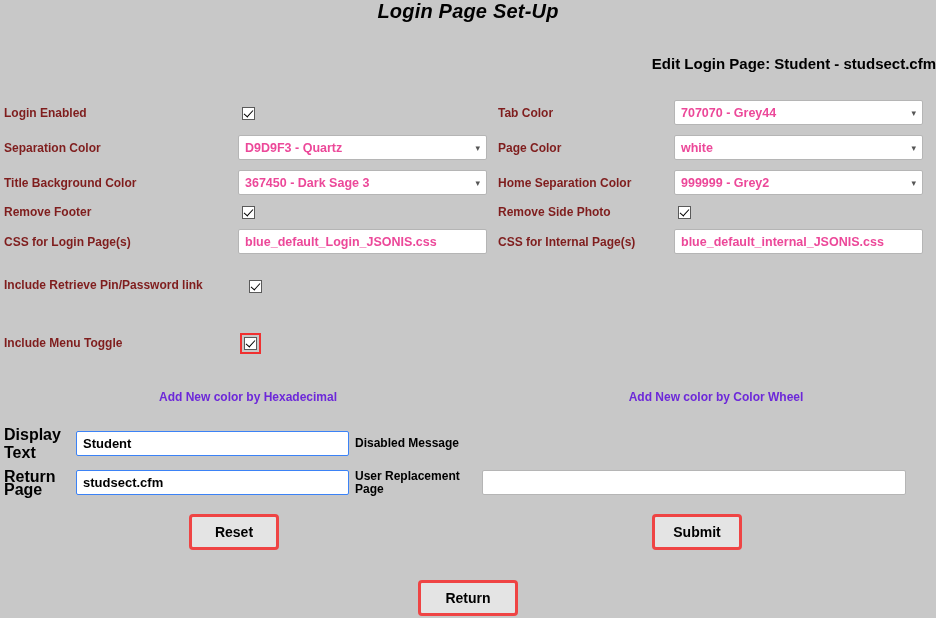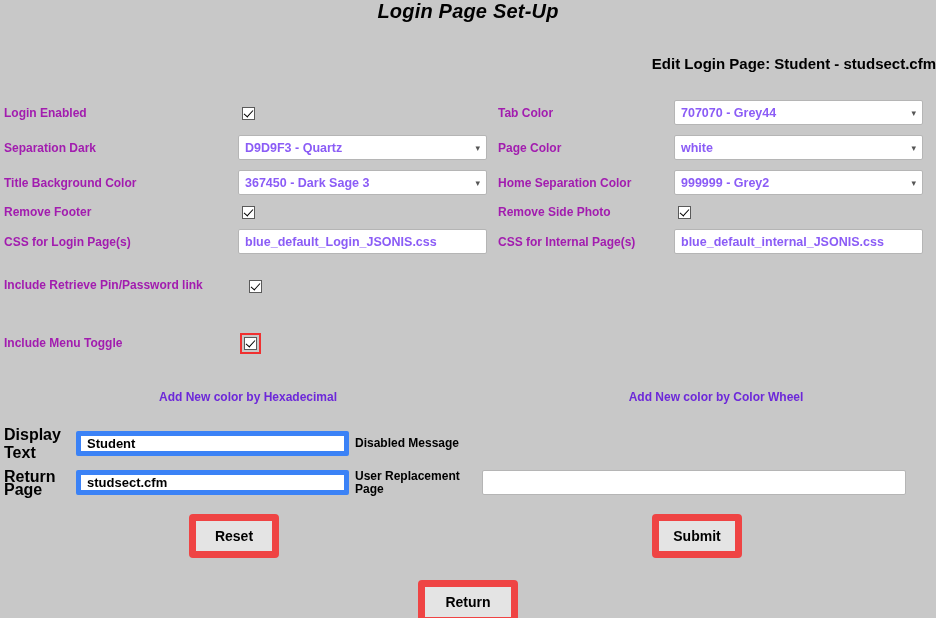--- a/index.html
+++ b/index.html
@@ -36,21 +36,21 @@
     width: 936px;
   }
   .row {
     display: flex;
     align-items: center;
     margin-bottom: 10px;
   }
   .lbl {
     font-size: 12px;
     font-weight: bold;
-    color: #a21caf;
+    color: #7f1d1d;
   }
   .col-l-label {
     width: 238px;
     padding-left: 4px;
     box-sizing: border-box;
   }
   .col-l-field {
     width: 258px;
     box-sizing: border-box;
   }
@@ -63,21 +63,21 @@
     width: 258px;
     box-sizing: border-box;
   }
   select.ctl, input.ctl {
     width: 249px;
     height: 25px;
     box-sizing: border-box;
     font-family: "Liberation Sans", sans-serif;
     font-size: 12.5px;
     font-weight: bold;
-    color: #8b5cf6;
+    color: #ec4899;
     background: #fff;
     border: 1px solid #b5b5b5;
     padding: 0 6px;
     border-radius: 2px;
   }
   select.ctl {
     -webkit-appearance: none;
     appearance: none;
     background-image: none;
     padding-right: 20px;
@@ -152,21 +152,21 @@
     font-weight: bold;
   }
   .bf-in1 {
     width: 273px;
     height: 25px;
     box-sizing: border-box;
     font-family: "Liberation Sans", sans-serif;
     font-size: 13px;
     font-weight: bold;
     padding: 0 6px;
-    border: 5px solid #3b82f6;
+    border: 1px solid #3b82f6;
     background: #fff;
     border-radius: 2px;
   }
   .bf-lab2 {
     width: 133px;
     padding-left: 6px;
     box-sizing: border-box;
     font-size: 12px;
     font-weight: bold;
     line-height: 13px;
@@ -181,21 +181,21 @@
     padding: 0 6px;
     border: 1px solid #b5b5b5;
     background: #fff;
     border-radius: 2px;
   }
   .btn {
     font-family: "Liberation Sans", sans-serif;
     font-size: 14px;
     font-weight: bold;
     background: #e4e4e4;
-    border: 7px solid #ef4444;
+    border: 3px solid #ef4444;
     border-radius: 4px;
     padding: 7px 0;
     width: 90px;
     cursor: pointer;
     color: #000;
   }
   .btn-row {
     position: relative;
     height: 46px;
     margin-top: 18px;
@@ -223,21 +223,21 @@
       <span class="sel-wrap">
         <select class="ctl">
           <option>707070 - Grey44</option>
         </select>
         <span class="caret">▾</span>
       </span>
     </div>
   </div>
 
   <div class="row">
-    <div class="col-l-label lbl">Separation Dark</div>
+    <div class="col-l-label lbl">Separation Color</div>
     <div class="col-l-field">
       <span class="sel-wrap">
         <select class="ctl">
           <option>D9D9F3 - Quartz</option>
         </select>
         <span class="caret">▾</span>
       </span>
     </div>
     <div class="col-r-label lbl">Page Color</div>
     <div class="col-r-field">

